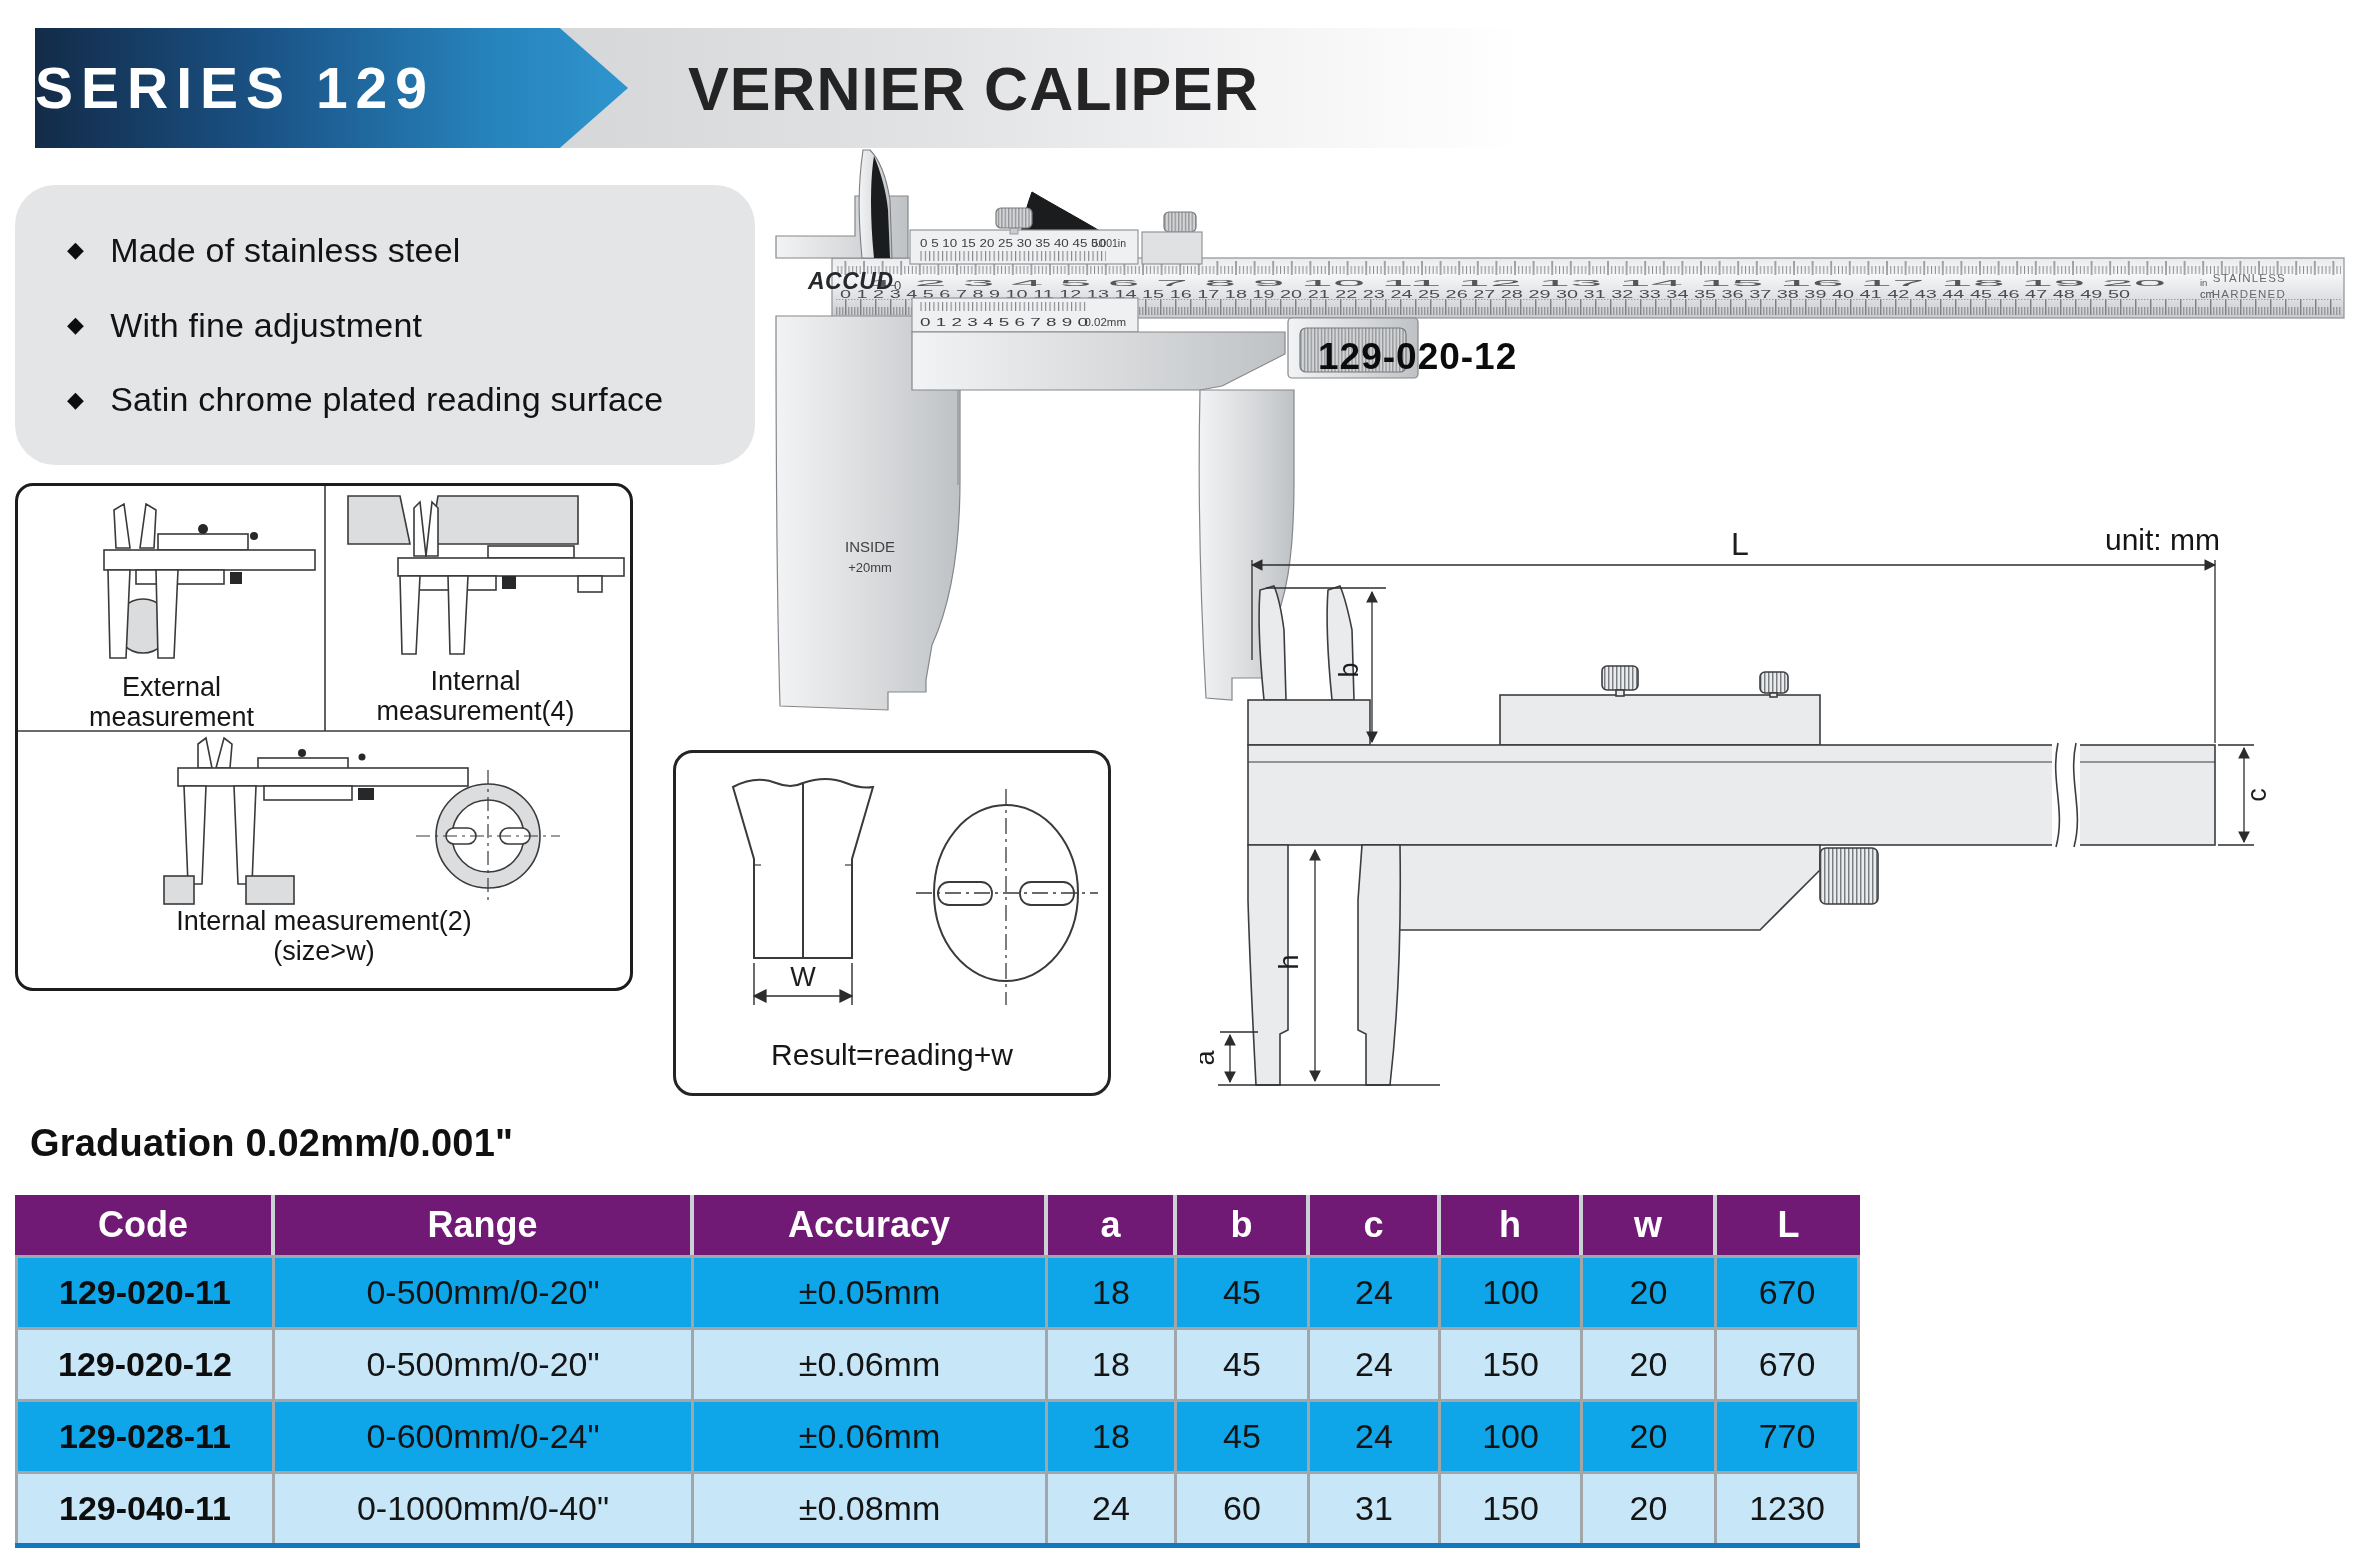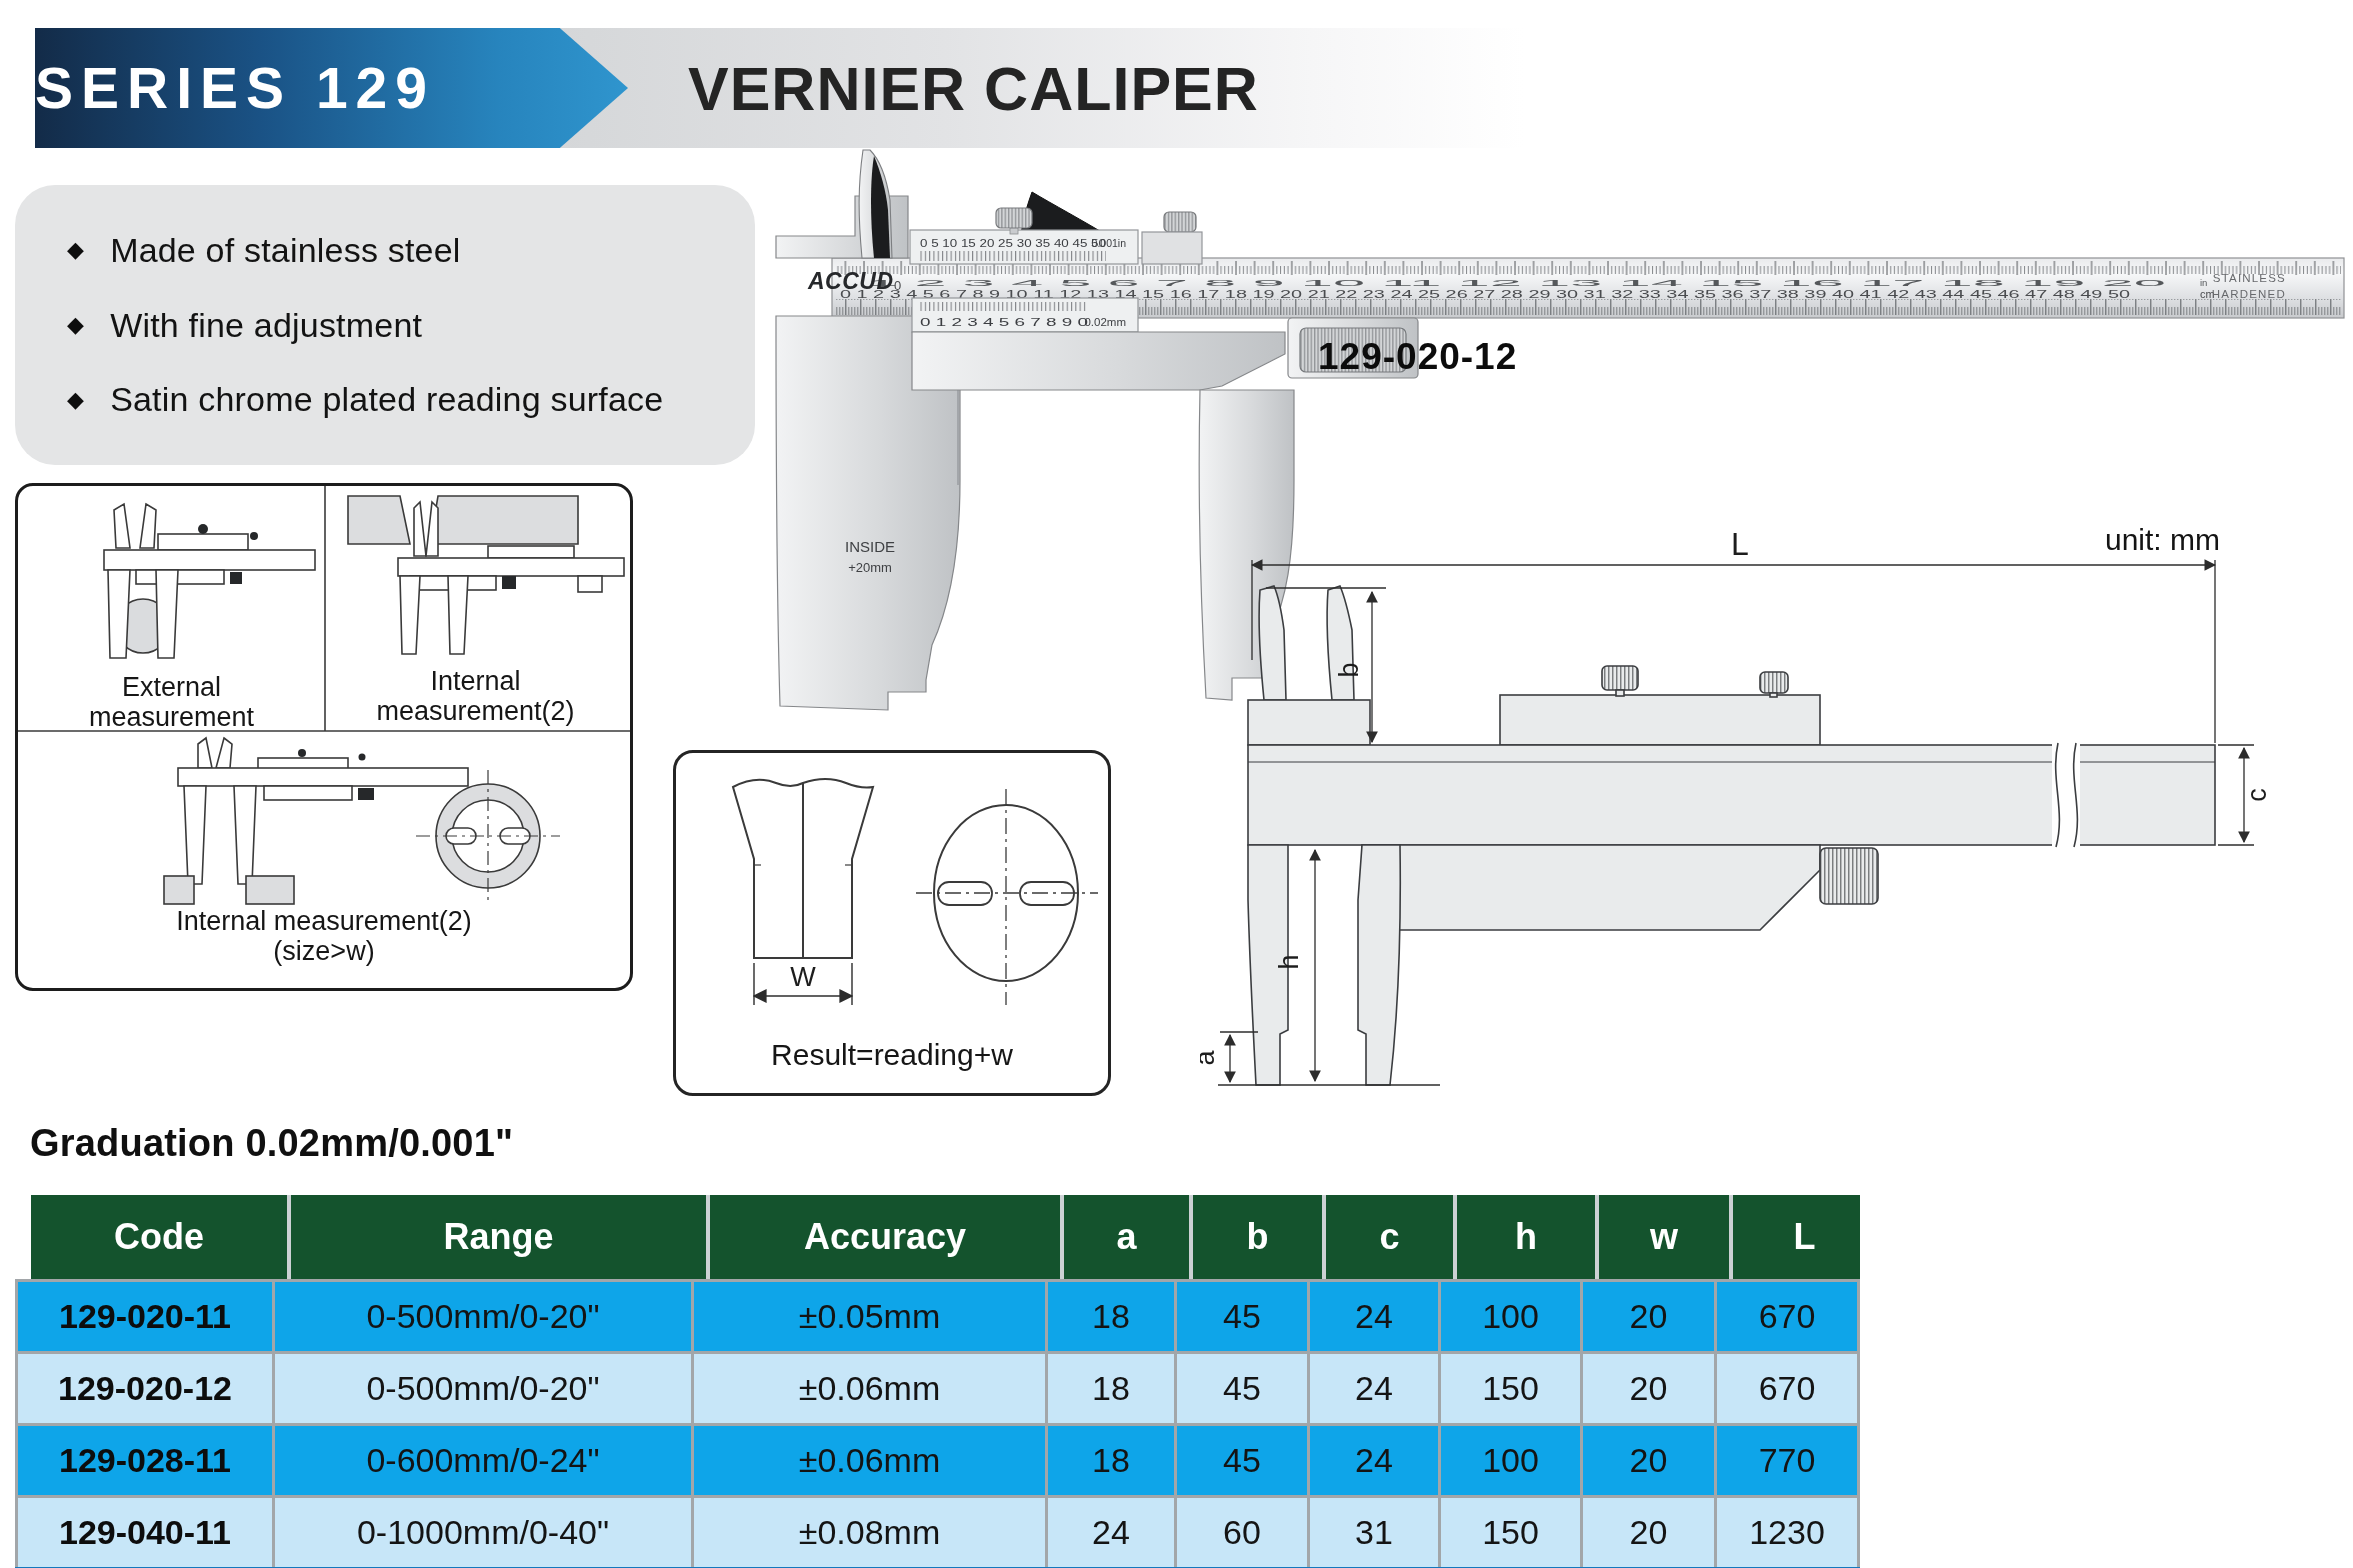--- a/index.html
+++ b/index.html
@@ -38,21 +38,21 @@
   
   .result-box{left:673px;top:750px;width:432px;height:340px;border:3px solid #242424;border-radius:20px;background:#fff;}
   .result-caption{position:absolute;left:0;top:285px;width:432px;text-align:center;font-size:30px;color:#161616;}
 
   
   .graduation{left:30px;top:1122px;font-size:38px;font-weight:bold;color:#101010;letter-spacing:0.2px;}
 
   
   .spec-table{left:15px;top:1195px;width:1845px;border-bottom:5px solid #1478bd;}
   .t-head,.t-row{display:grid;grid-template-columns:260px 419px 354px 129px 133px 131px 142px 134px 143px;}
-  .t-head{height:84px;background:#14532d;margin-left:16px;}
+  .t-head{height:60px;background:#701a75;}
   .t-head .cell{color:#fff;font-size:36px;font-weight:bold;border-right:4px solid #ccd1d4;}
   .t-head .cell:last-child{border-right:none;}
   .cell{display:flex;align-items:center;justify-content:center;}
   .t-row{height:72px;background:#0ea5e9;font-size:34px;color:#141414;}
   .t-row.alt{background:#c7e6f8;}
   .t-row .cell{border-right:3px solid #a2a6a9;border-top:3px solid #a2a6a9;}
   .t-row .cell:first-child{border-left:3px solid #a2a6a9;font-weight:bold;color:#0d0d0d;}
   .t-row .cell:last-child{border-right:3px solid #a2a6a9;}
   .t-row:first-of-type .cell{border-top:none;}
   .t-head .cell:first-child{border-left:none;}
@@ -240,21 +240,21 @@
         <line x1="398" y1="350" x2="542" y2="350" stroke-dasharray="14 5 3 5" stroke-width="1.2"></line>
         <line x1="470" y1="284" x2="470" y2="416" stroke-dasharray="14 5 3 5" stroke-width="1.2"></line>
       </g>
     </svg>
     <div class="diag-caption cap-ext">
       <div>External</div>
       <div>measurement</div>
     </div>
     <div class="diag-caption cap-int1">
       <div>Internal</div>
-      <div>measurement(2)</div>
+      <div>measurement(4)</div>
     </div>
     <div class="diag-caption cap-int2">
       <div>Internal measurement(2)</div>
       <div>(size&gt;w)</div>
     </div>
   </div>
 
   <div class="abs result-box">
     <svg width="432" height="340" viewBox="0 0 432 340" style="position:absolute;left:0;top:0">
       <g stroke="#3a3a3a" stroke-width="2" fill="none">

